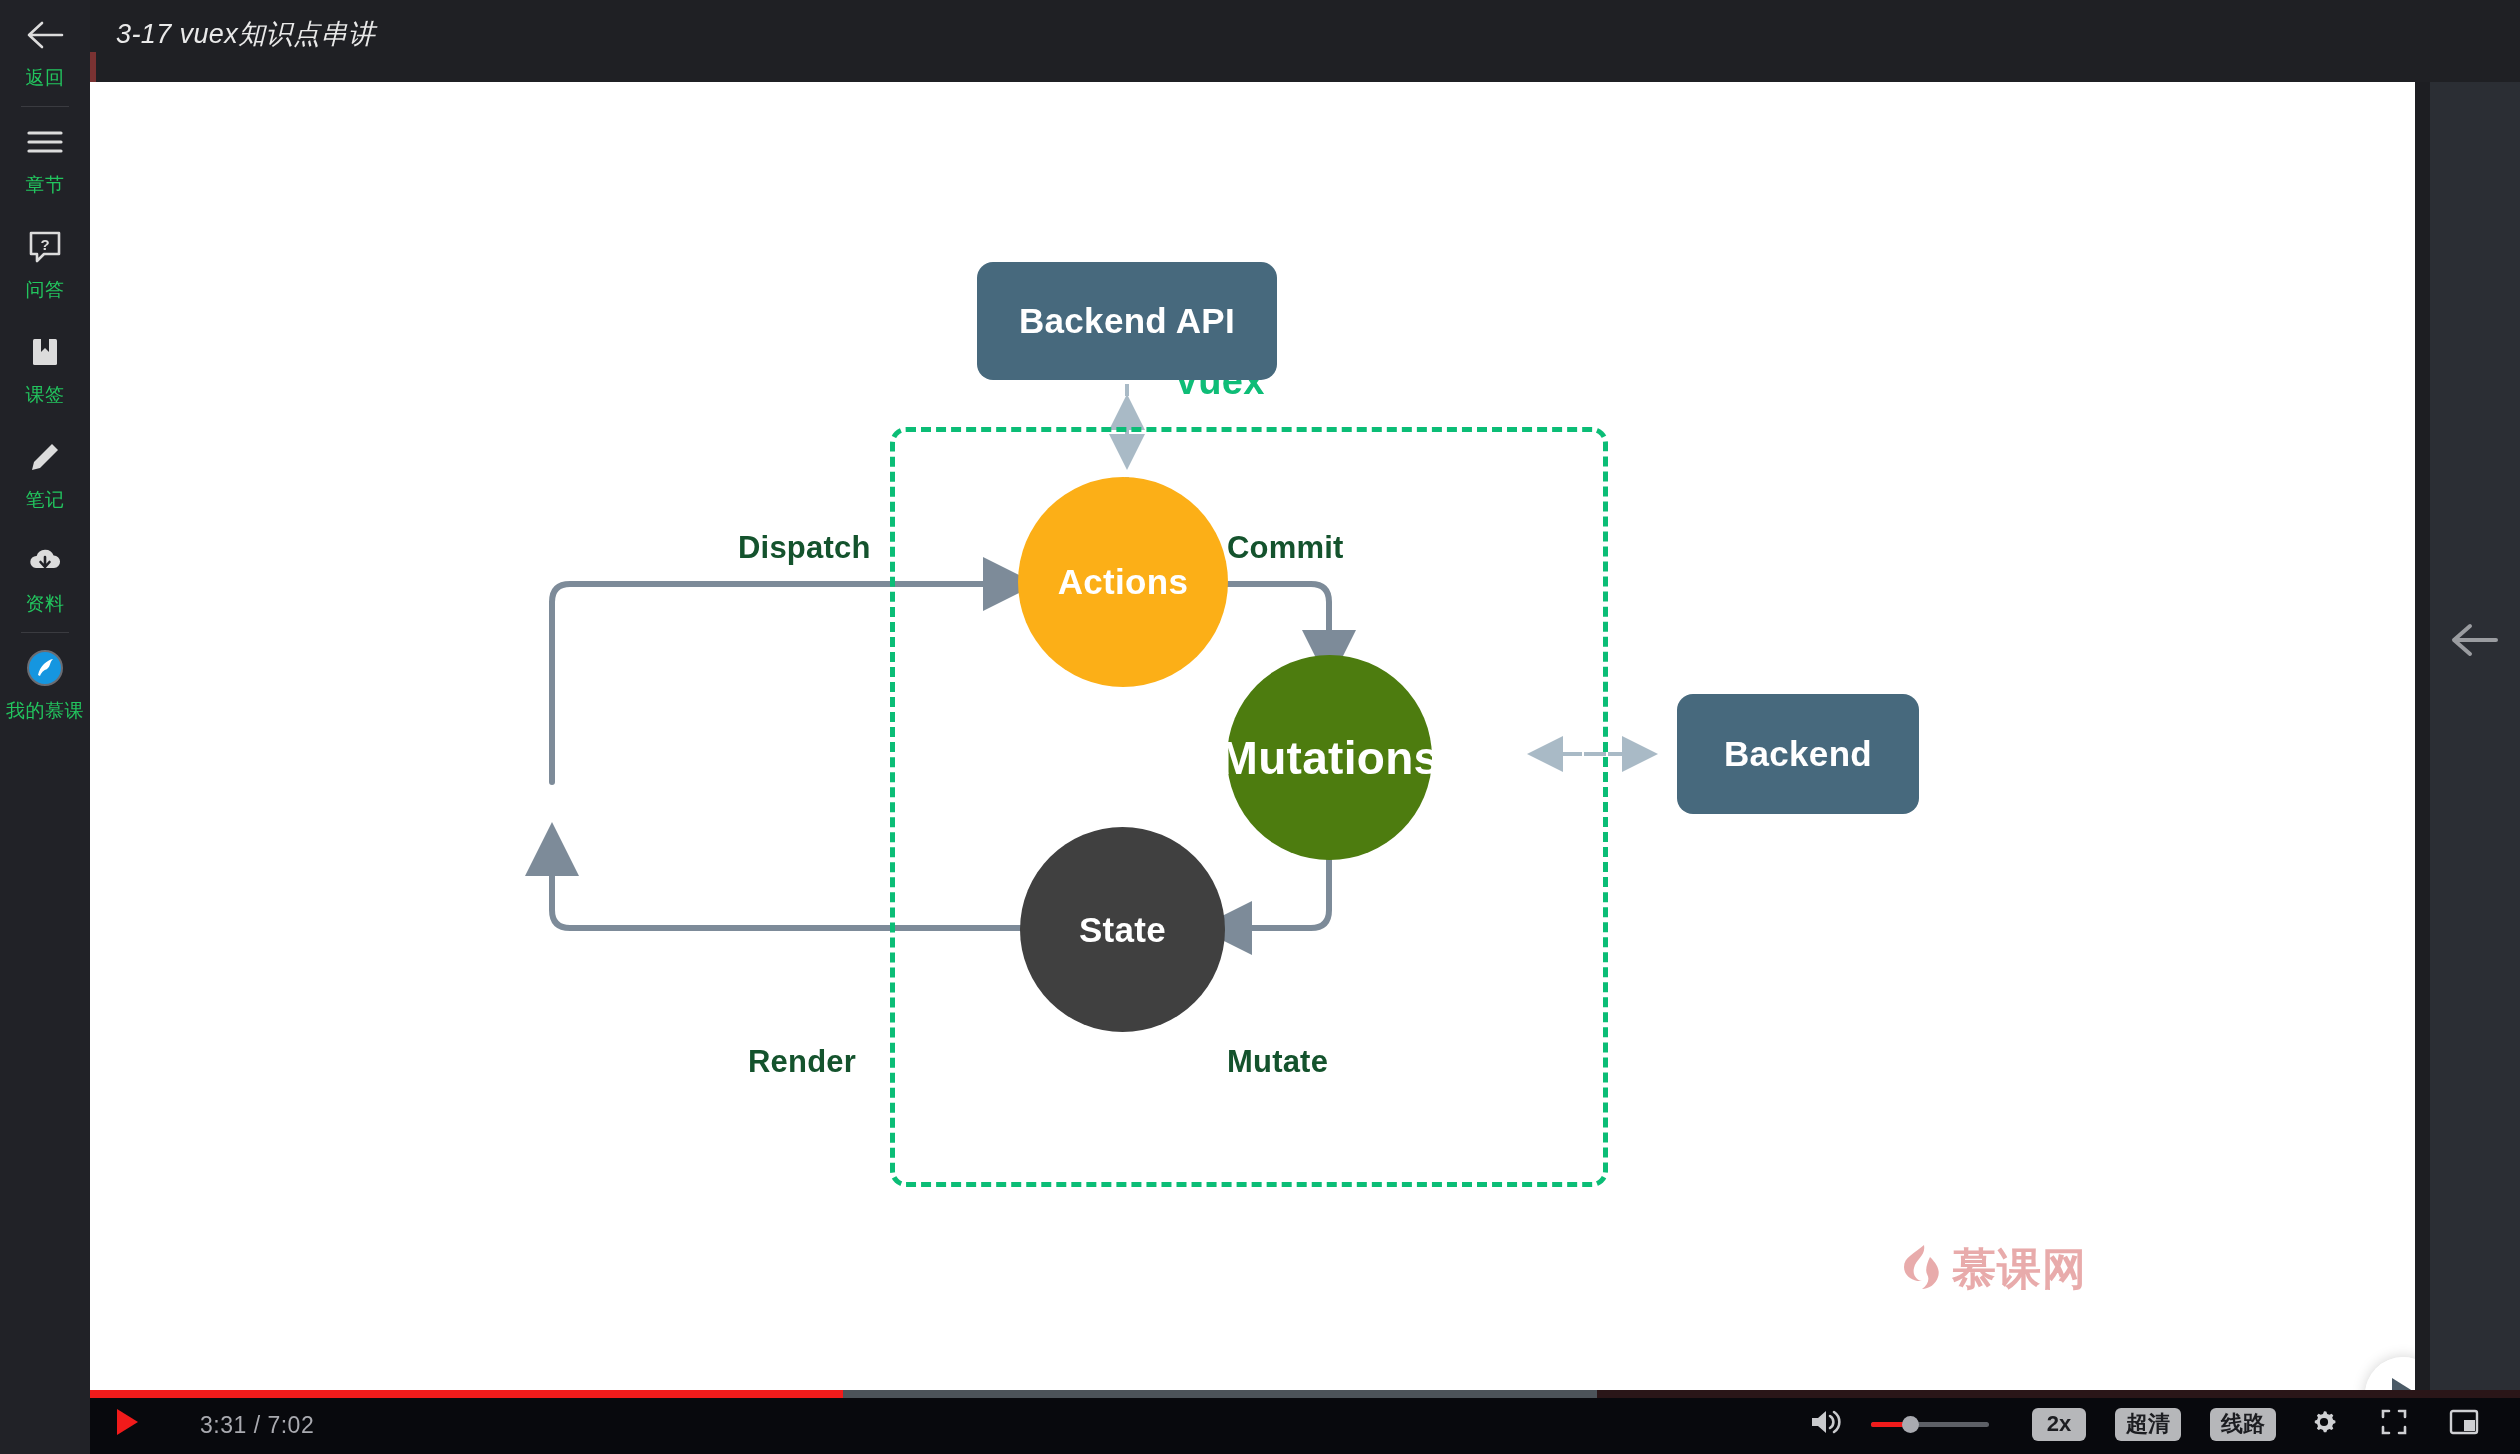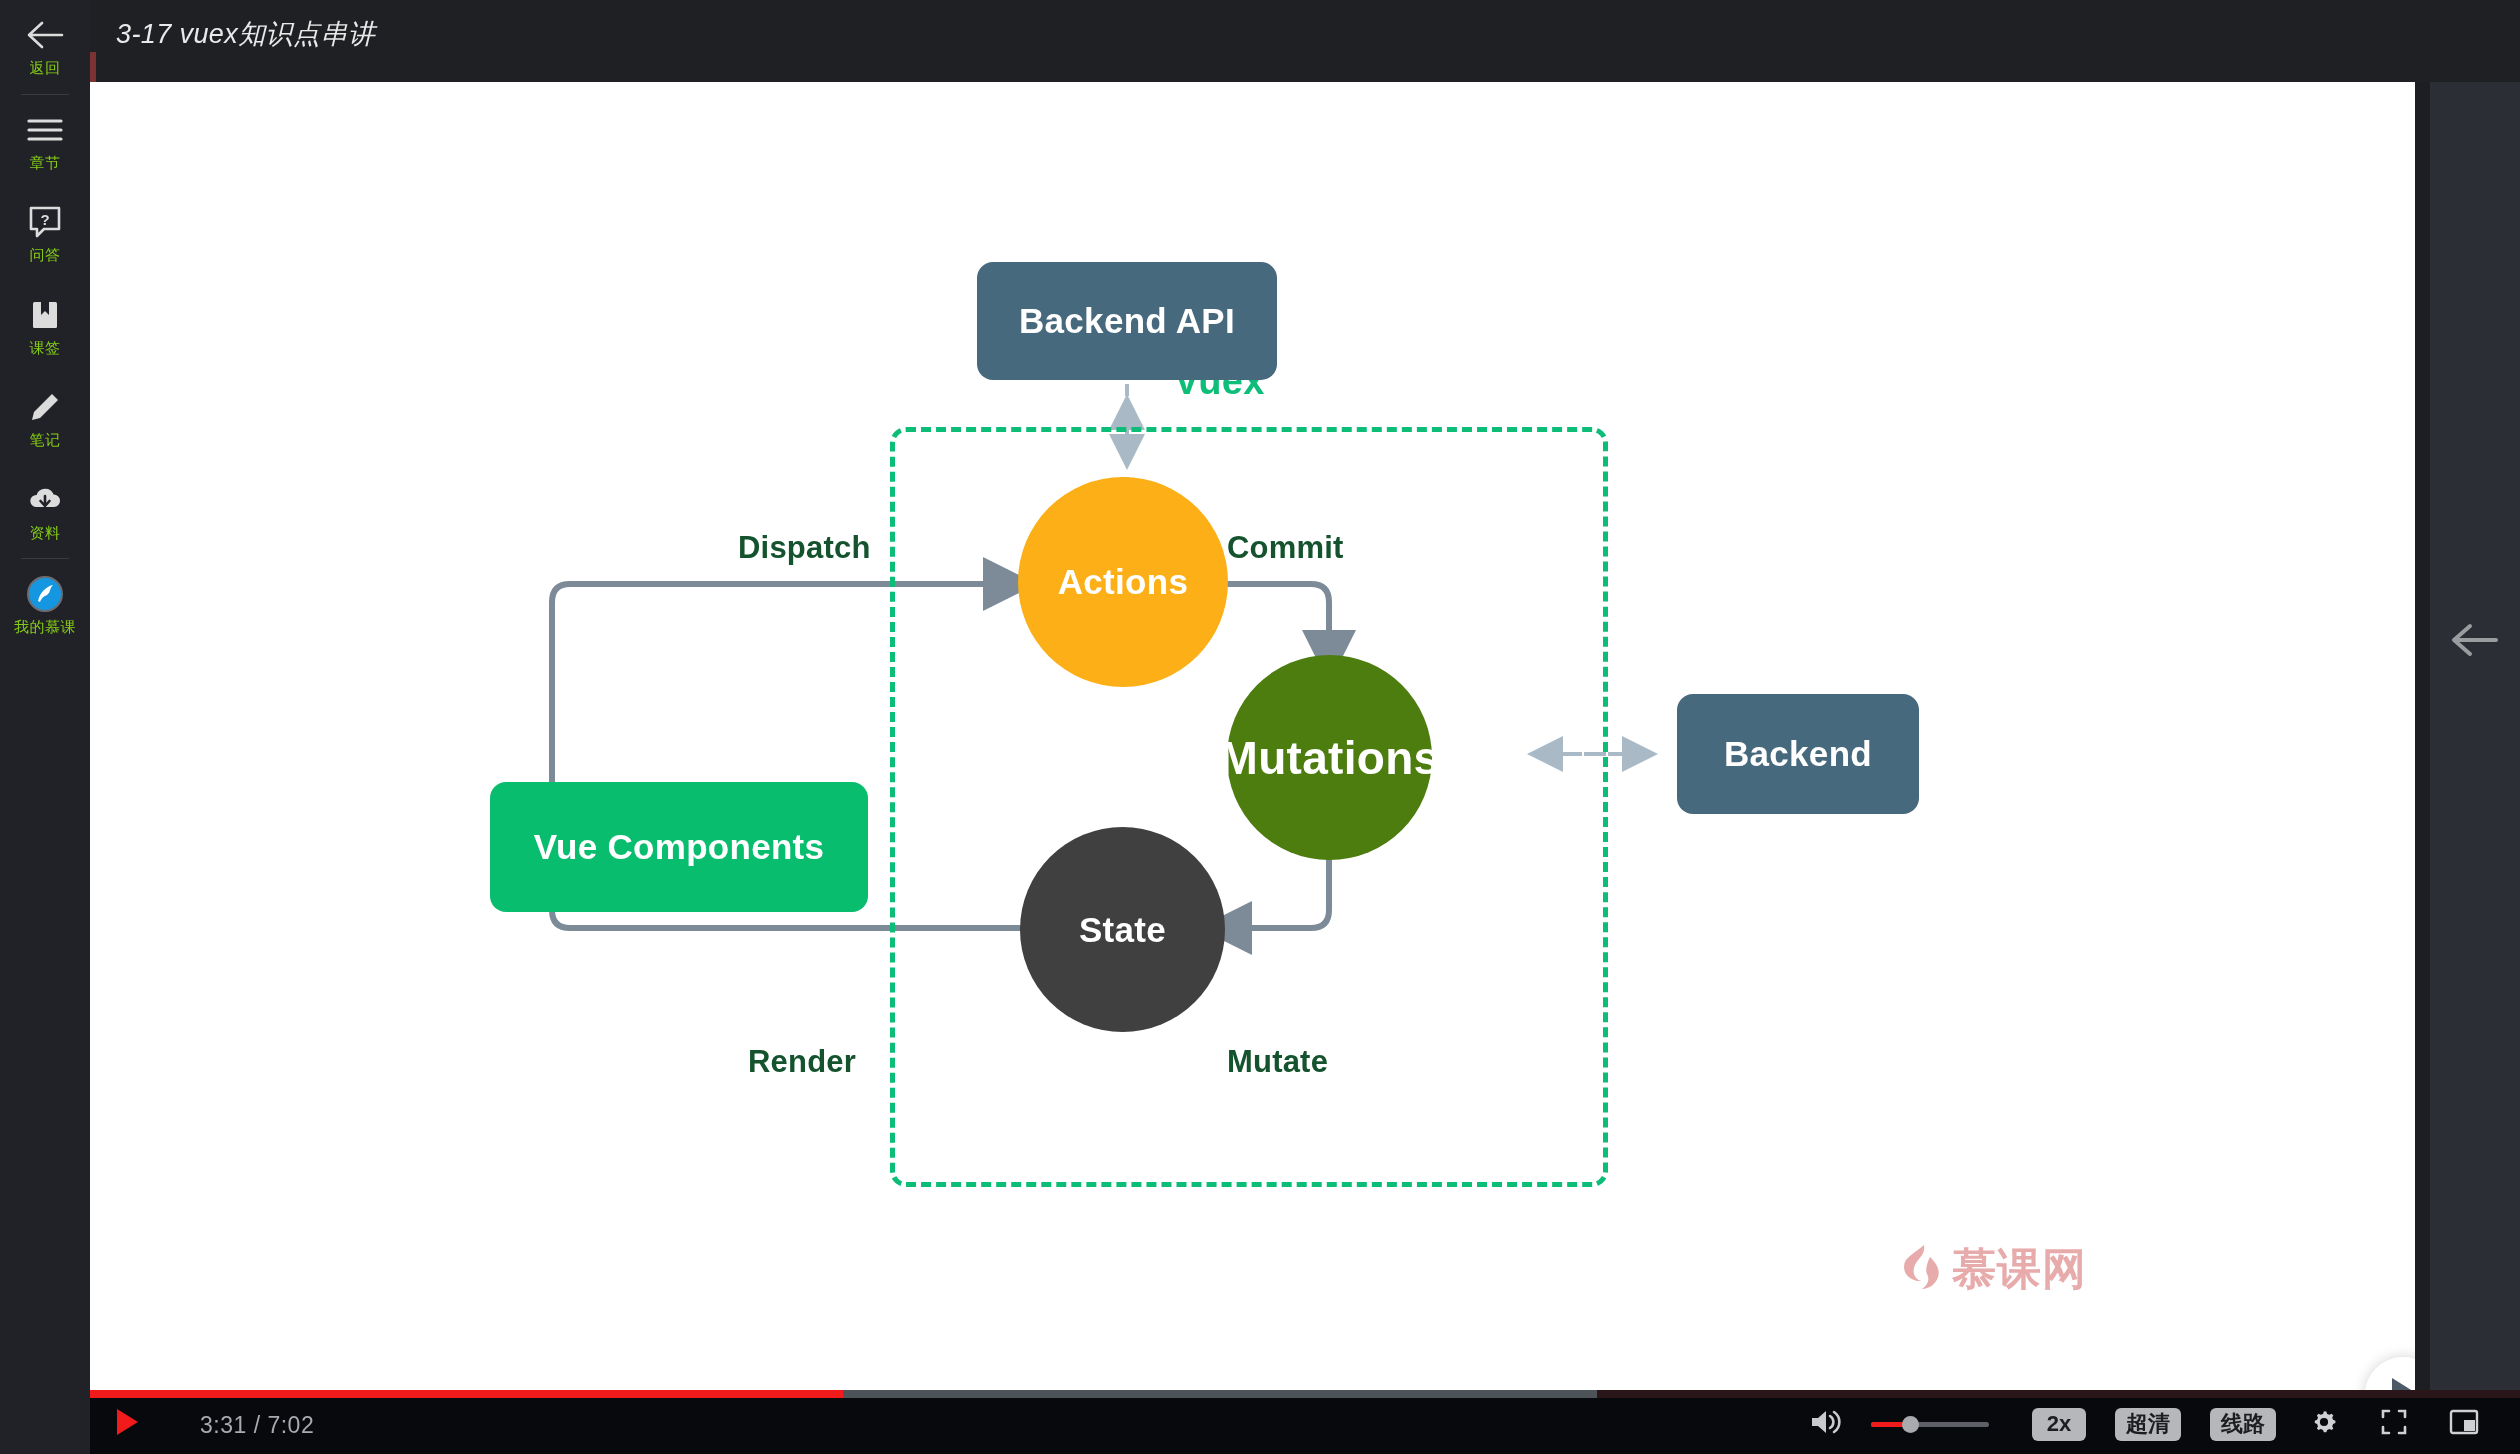--- a/index.html
+++ b/index.html
@@ -21,21 +21,21 @@
     width:90px; display:flex; flex-direction:column;
     align-items:center; justify-content:center;
     margin-bottom:6px; cursor:pointer; user-select:none;
   }
   .side-ico{
     width:42px; height:42px; display:flex; align-items:center; justify-content:center;
     color:#d6d6d6;
   }
   .side-ico svg{ display:block; }
   .side-lb{
-    font-size:15px; color:#84cc16; margin-top:4px; letter-spacing:.5px;
+    font-size:19px; color:#22c55e; margin-top:12px; letter-spacing:.5px;
     line-height:1.1; white-space:nowrap;
   }
   .side-sep{ width:48px; height:1px; background:#3a3b40; margin:11px 0 14px 0; }
   .gap{ height:24px; }
 
   
   #topbar{
     position:absolute; left:90px; top:0; width:2430px; height:82px;
     background:#1f2024; z-index:15;
   }
@@ -275,23 +275,20 @@
     </svg>
 
     <div id="vuex-box" style="left:800px; top:345px; width:718px; height:760px;"></div>
 
     <div id="vuex-label" style="left:1084px; top:278px;text-align:right;">Vuex</div>
 
     <div class="node rect" style="left:887px; top:180px; width:300px; height:118px; background:#47697d; font-size:35px;">
       <span>Backend API</span>
     </div>
 
-    <div class="node rect" style="left:400px; top:700px; width:378px; height:130px; background:#09bd6e; font-size:35px;">
-      <span>Vue Components</span>
-    </div>
 
     <div class="node rect" style="left:1587px; top:612px; width:242px; height:120px; background:#47697d; font-size:35px;">
       <span>Backend</span>
     </div>
 
     <div class="node circle" style="left:928px; top:395px; width:210px; height:210px; background:#fcaf17; font-size:35px;">
       <span>Actions</span>
     </div>
 
     <div class="node circle" style="left:1137px; top:573px; width:205px; height:205px; background:#4d7c0f; font-size:46px;">

